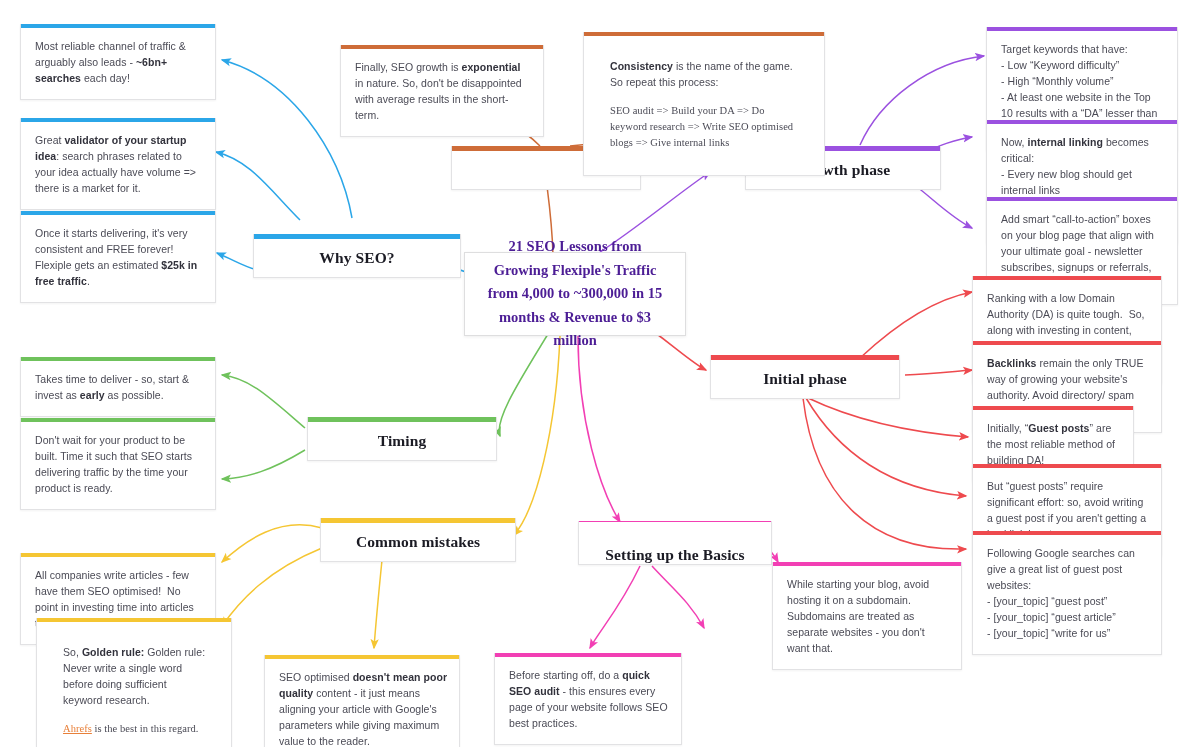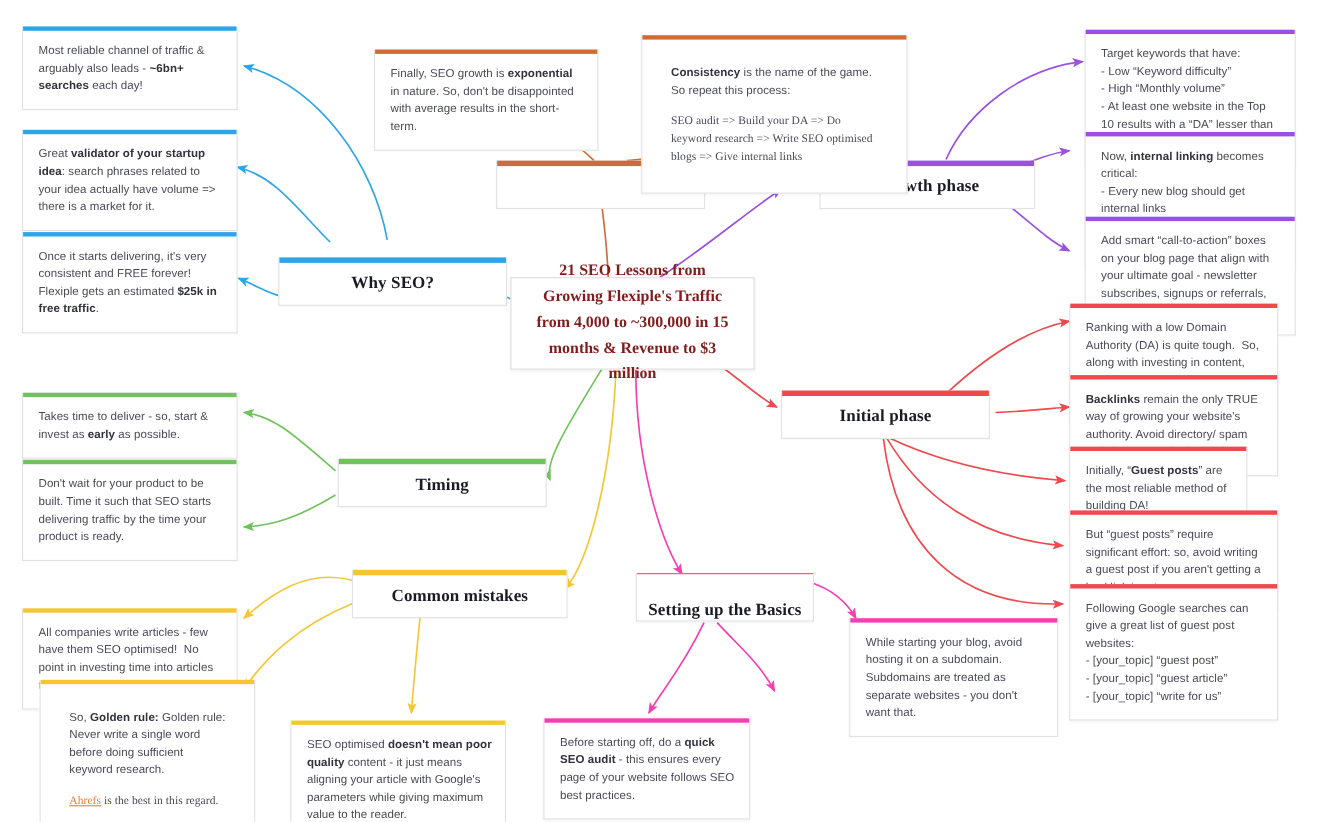--- a/index.html
+++ b/index.html
@@ -68,21 +68,21 @@
     box-shadow: 0 1px 3px rgba(0,0,0,0.07);
     display: flex; align-items: center; justify-content: center;
     text-align: center;
     padding: 14px 16px;
   }
   .central .txt {
     font-family: "Liberation Serif", serif;
     font-weight: bold;
     font-size: 14.5px;
     line-height: 1.62;
-    color: #7f1d1d;
+    color: #4c1d95;
   }
 </style>
 </head>
 <body>
 
 <div id="canvas">
 
   <svg id="edges" viewBox="0 0 1200 747">
     <defs>
       <marker id="ah-blue" markerWidth="7" markerHeight="7" refX="6" refY="3.2" orient="auto">
@@ -180,21 +180,21 @@
   <div class="node branch" style="left:307px; top:417px; width:190px; height:44px;">
     <span class="bar" style="background:#6FC25C"></span>
     <span class="body">Timing</span>
   </div>
 
   <div class="node branch" style="left:320px; top:518px; width:196px; height:44px;">
     <span class="bar" style="background:#F5C633"></span>
     <span class="body">Common mistakes</span>
   </div>
 
-  <div class="node branch" style="left:578px; top:521px; width:162px; height:44px;gap:24px;">
+  <div class="node branch" style="left:578px; top:521px; width:194px; height:44px;gap:24px;">
     <span class="bar" style="background:#F23FB4"></span>
     <span class="body">Setting up the Basics</span>
   </div>
 
   <div class="node leaf" style="left:20px; top:24px; width:196px;">
     <span class="bar" style="background:#2BA6E8"></span>
     <div class="body">Most reliable channel of traffic &amp; arguably also leads - <b>~6bn+ searches</b> each day!</div>
   </div>
 
   <div class="node leaf" style="left:20px; top:118px; width:196px;">

